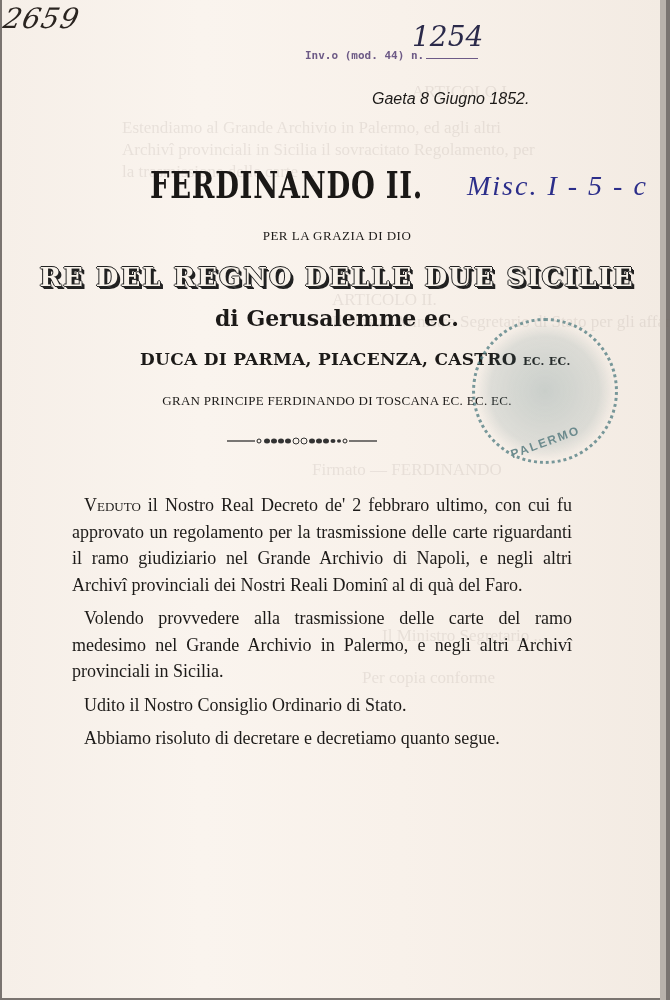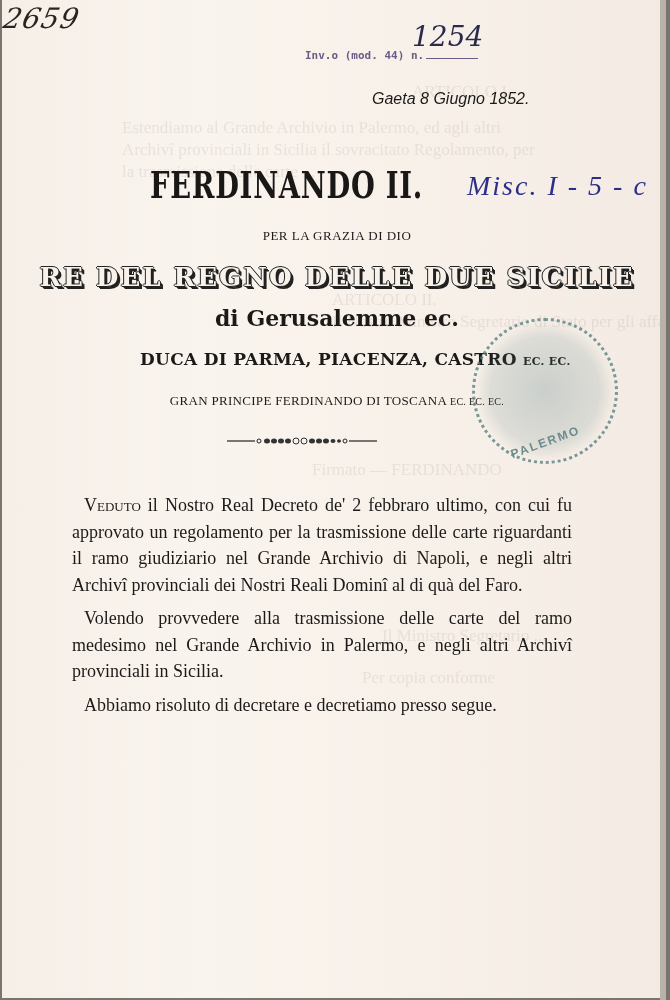--- a/index.html
+++ b/index.html
@@ -19,21 +19,21 @@
   .date { position:absolute; left:370px; top:90px; font-style:italic; font-size:16px; font-family:"Liberation Sans", sans-serif; }
   .king { position:absolute; left:148px; top:162px; font-family:"DejaVu Serif", serif; font-weight:bold; font-size:38px; letter-spacing:1px; transform:scaleX(0.72); transform-origin:left; color:#1a1816; }
   .hand-ref { position:absolute; left:465px; top:170px; font-family:Liberation Serif, serif; font-style:italic; font-size:28px; color:#2c2e8a; letter-spacing:2px; }
   .grace { position:absolute; left:0; width:670px; text-align:center; top:228px; font-size:13px; letter-spacing:0.5px; }
   .realm { position:absolute; left:0; width:670px; text-align:center; top:262px; font-family:"DejaVu Serif", serif; font-weight:bold; font-size:26px; letter-spacing:2px; color:#f8f2ea;
     text-shadow: 1px 0 #222, -1px 0 #222, 0 1px #222, 0 -1px #222, 2px 2px #222, 3px 3px #222; }
   .jerusalem { position:absolute; left:0; width:670px; text-align:center; top:305px; font-family:"DejaVu Serif", serif; font-weight:bold; font-size:22px; }
   .duca { position:absolute; left:138px; top:349px; font-family:"DejaVu Serif", serif; font-weight:bold; font-size:17px; letter-spacing:0.3px; }
   .duca small { font-size:11px; }
   .principe { position:absolute; left:0; width:670px; text-align:center; top:393px; font-size:13px; letter-spacing:0.3px; }
-  .principe small { font-size:10px; }
+  .principe small { font-size:13px; }
   .ornament { position:absolute; left:225px; top:436px; width:150px; height:10px; }
   .seal { position:absolute; left:470px; top:318px; width:140px; height:140px; border-radius:50%; border:3px dotted #4e7b80; opacity:0.75;
     background: radial-gradient(circle, rgba(80,120,125,0.35) 0%, rgba(80,120,125,0.2) 55%, rgba(255,255,255,0) 70%); }
   .seal .seal-text { position:absolute; left:34px; bottom:12px; font-family:"Liberation Sans", sans-serif; font-size:12px; font-weight:bold; color:#3f6a70; letter-spacing:2px; transform:rotate(-20deg); }
   .body-text { position:absolute; left:70px; top:492px; width:500px; font-size:18px; line-height:26.5px; text-align:justify; }
   .para { margin:0 0 7px 0; text-indent:12px; }
   .para .sc { font-variant:small-caps; }
 </style>
 </head>
 <body>
@@ -96,17 +96,18 @@
     <circle cx="118" cy="5" r="2" fill="none" stroke="#222"></circle>
   </svg>
 
   <div class="seal">
     <span class="seal-text">PALERMO</span>
   </div>
 
   <div class="body-text">
     <p class="para"><span class="sc">Veduto</span><span> il Nostro Real Decreto de' 2 febbraro ultimo, con cui fu approvato un regolamento per la trasmissione delle carte riguardanti il ramo giudiziario nel Grande Archivio di Napoli, e negli altri Archivî provinciali dei Nostri Reali Dominî al di quà del Faro.</span></p>
     <p class="para">Volendo provvedere alla trasmissione delle carte del ramo medesimo nel Grande Archivio in Palermo, e negli altri Archivî provinciali in Sicilia.</p>
-    <p class="para">Abbiamo risoluto di decretare e decretiamo presso segue.</p>
+    <p class="para">Udito il Nostro Consiglio Ordinario di Stato.</p>
+    <p class="para">Abbiamo risoluto di decretare e decretiamo quanto segue.</p>
   </div>
 
   <div class="edge-right"></div>
 </div>
 
 </body></html>

